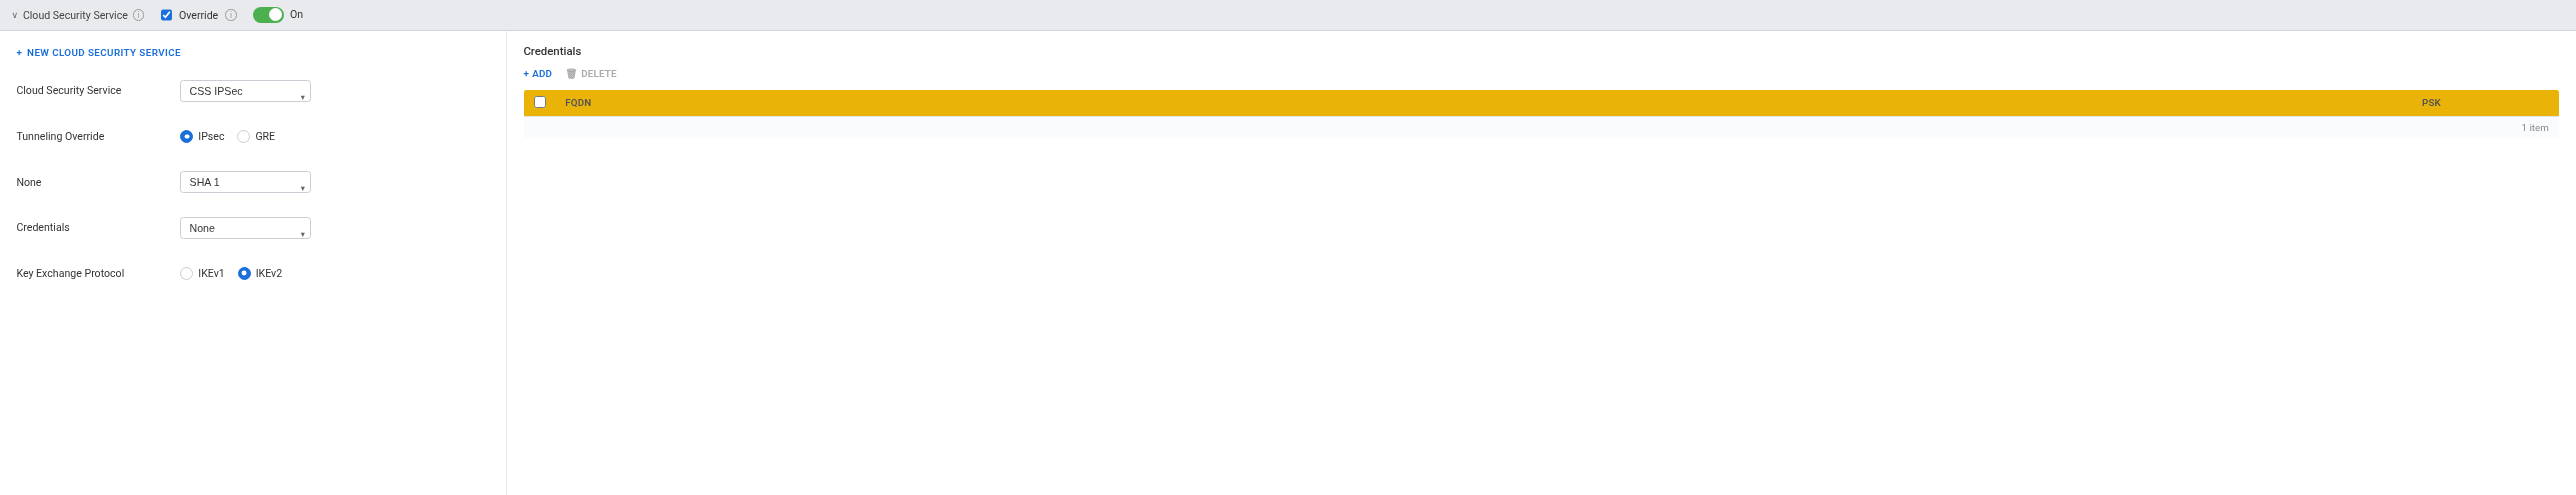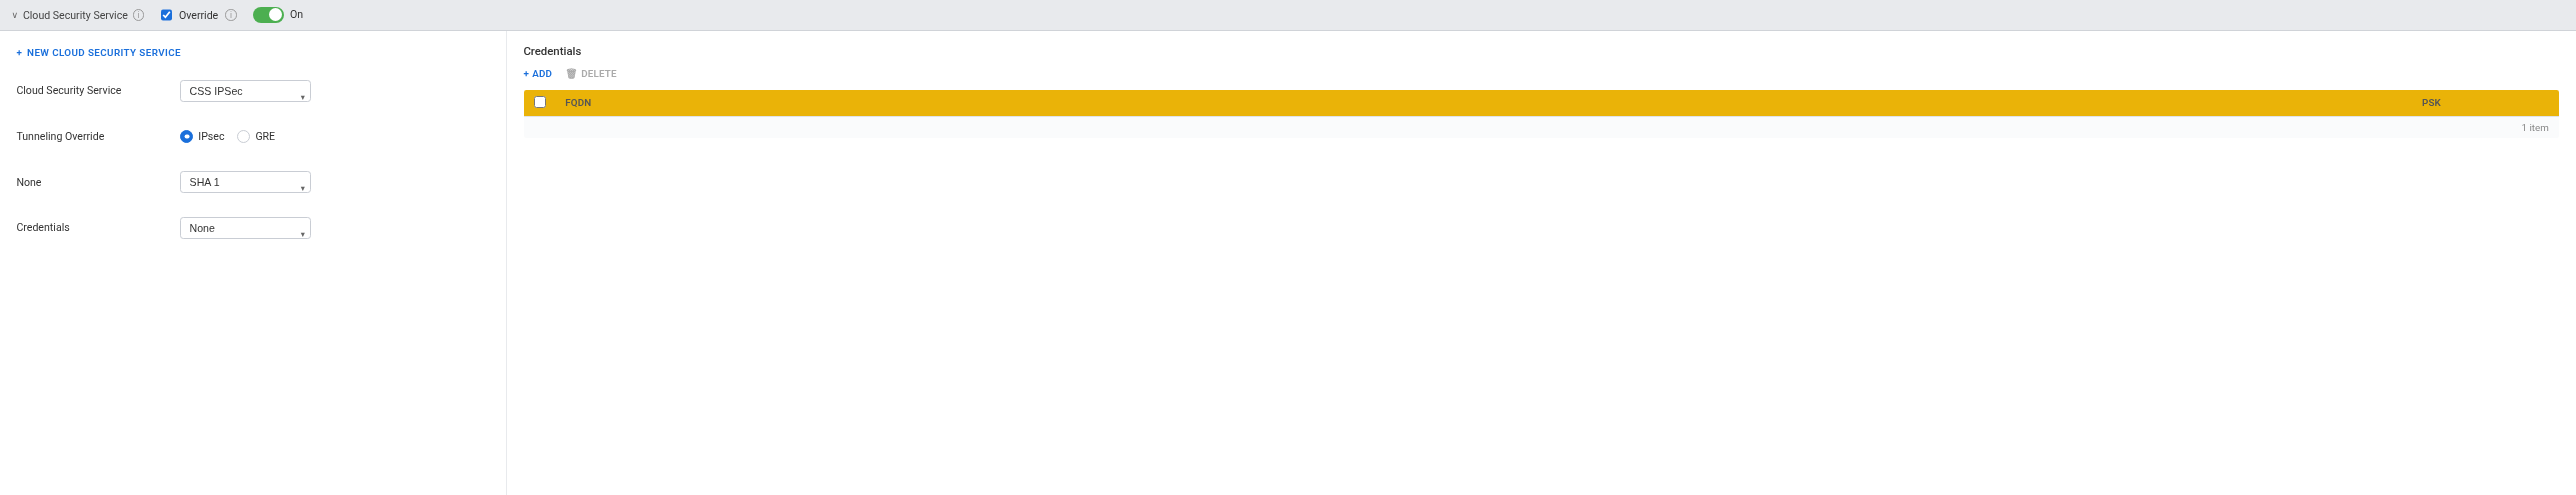--- a/index.html
+++ b/index.html
@@ -392,20 +392,35 @@
       <div class="form-control">
         <div class="select-wrapper">
           <select class="form-select">
             <option>None</option>
           </select>
           <span class="select-arrow">▾</span>
         </div>
       </div>
     </div>
 
+    <div class="form-row">
+      <div class="form-label">Key Exchange Protocol</div>
+      <div class="form-control">
+        <div class="radio-group">
+          <label class="radio-label">
+            <span class="radio-input"></span>
+            <span>IKEv1</span>
+          </label>
+          <label class="radio-label">
+            <span class="radio-input checked"></span>
+            <span>IKEv2</span>
+          </label>
+        </div>
+      </div>
+    </div>
 
   </div>
 
   <div class="right-panel">
 
     <div class="credentials-title">Credentials</div>
 
     <div class="credentials-actions">
       <div class="action-btn">
         <span>+</span>

